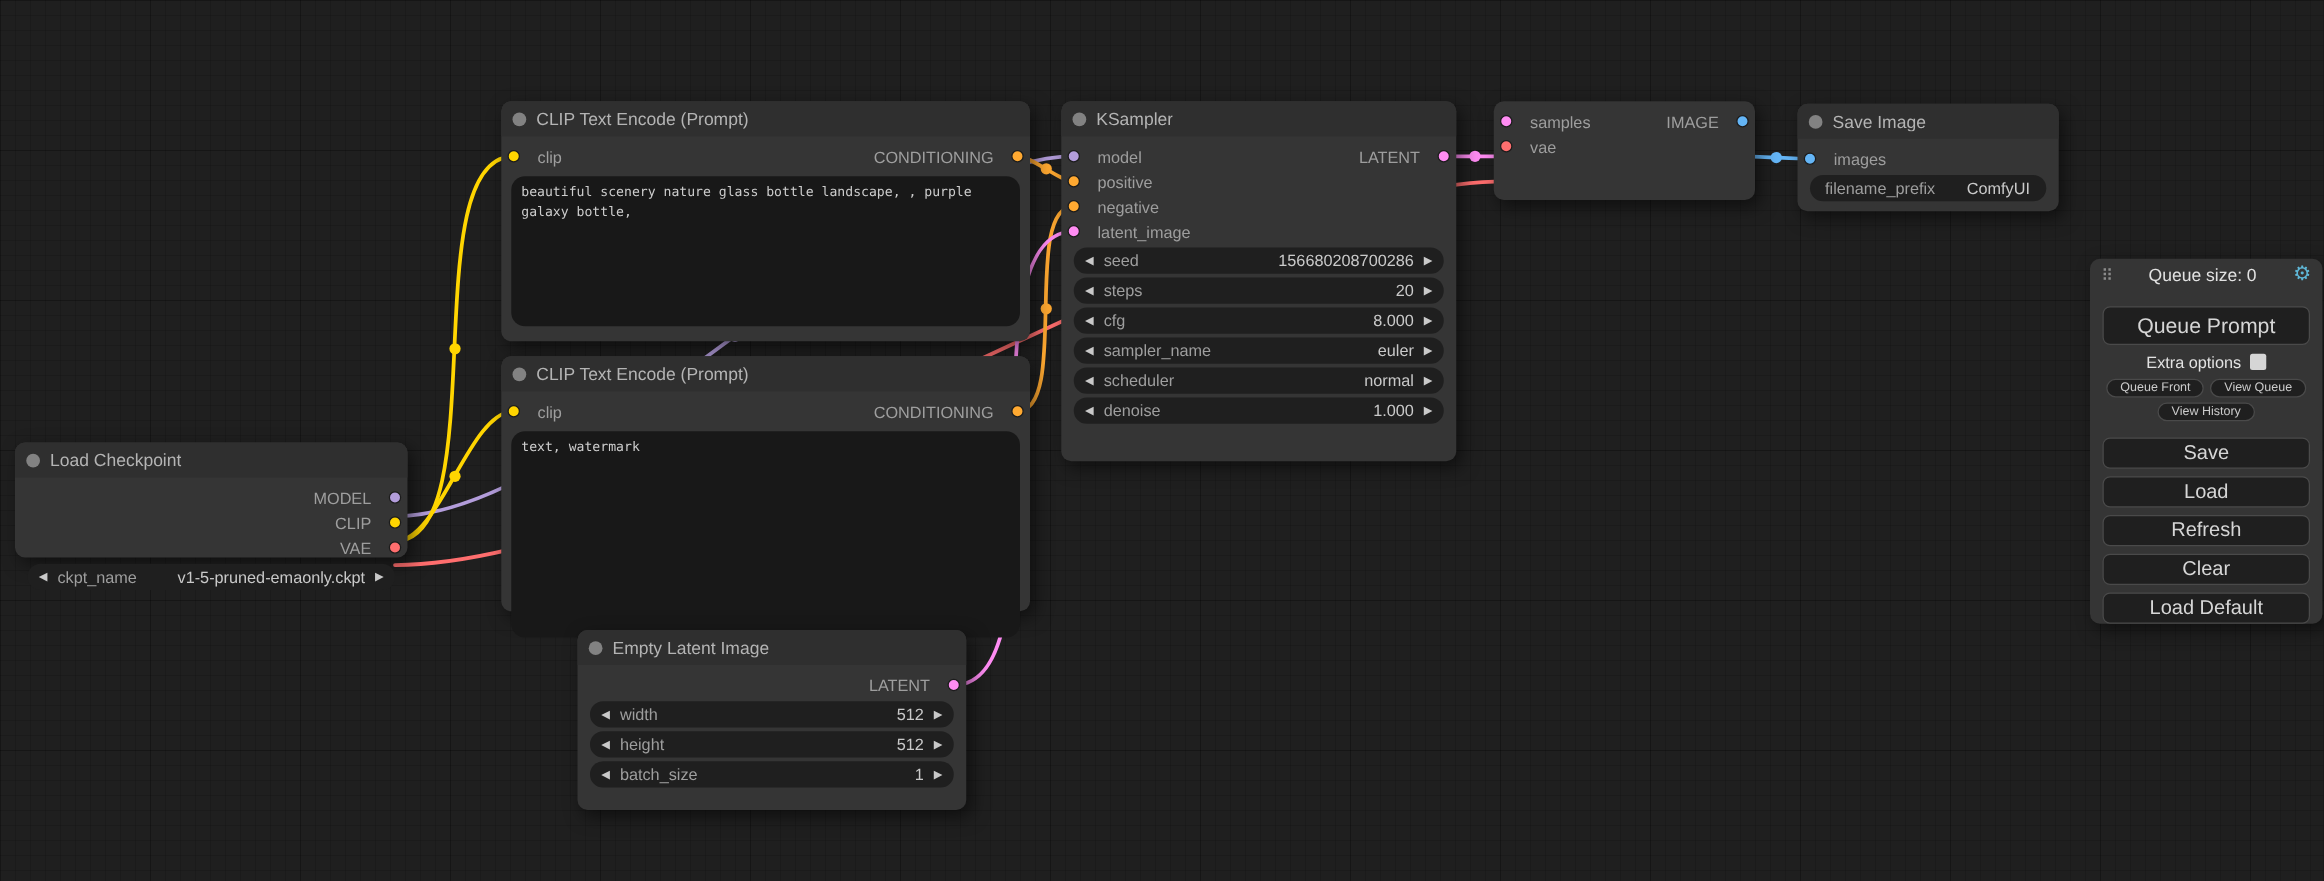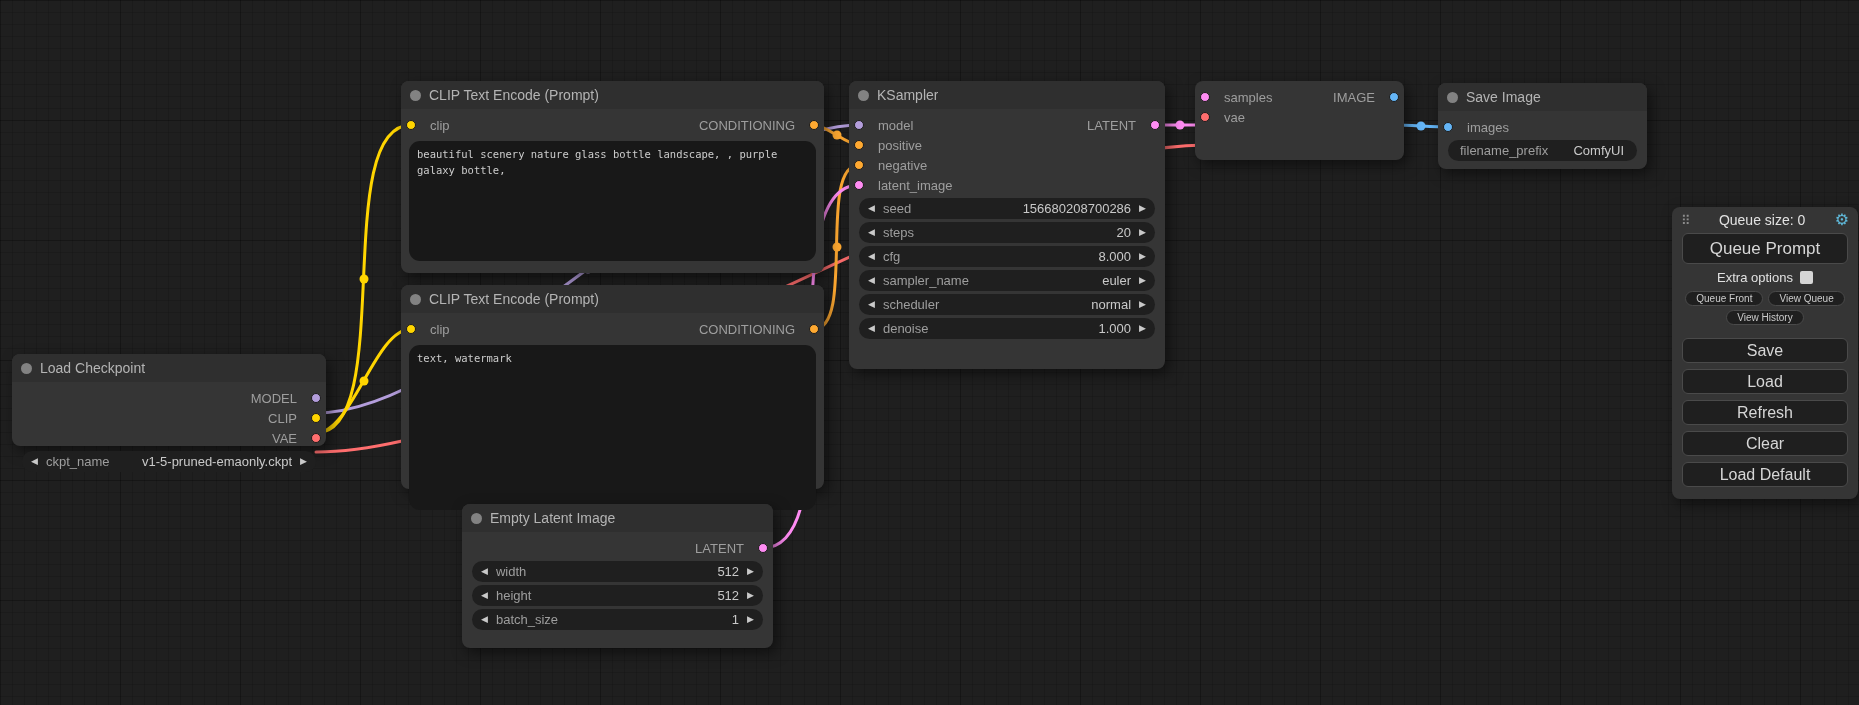--- a/index.html
+++ b/index.html
@@ -71,21 +71,21 @@
   }
   .q-header{ height:26px; display:flex; align-items:center; padding:0 9px; }
   .q-drag{ color:#8c8c8c; font-size:13px; letter-spacing:-1px; }
   .q-size{ flex:1; text-align:center; font-size:14px; color:#e2e2e2; }
   .q-gear{ font-size:16px; line-height:1; }
   .q-btn{
     display:block; width:166px; margin:0 auto 6px; height:25px;
     background:#1f1f1f; border:1px solid #4a4a4a; border-radius:6px;
     color:#d6d6d6; font-size:16px; font-family:inherit; text-align:center;
   }
-  .q-btn.big{ height:31px; font-size:17px; margin-top:0; }
+  .q-btn.big{ height:31px; font-size:17px; margin-top:12px; }
   .q-btn.gap{ margin-top:13px; }
   .q-extra{
     display:flex; justify-content:center; align-items:center; gap:7px;
     margin:5px 0 6px; font-size:13px; color:#e2e2e2;
   }
   .q-check{ width:13px; height:13px; background:#d6d6d6; border-radius:2px; }
   .q-small-row{ display:flex; justify-content:center; gap:5px; margin-bottom:4px; }
   .q-btn-sm{
     height:15px; font-size:10px; line-height:12px; padding:0 10px;
     background:#1f1f1f; border:1px solid #4a4a4a; border-radius:8px;

